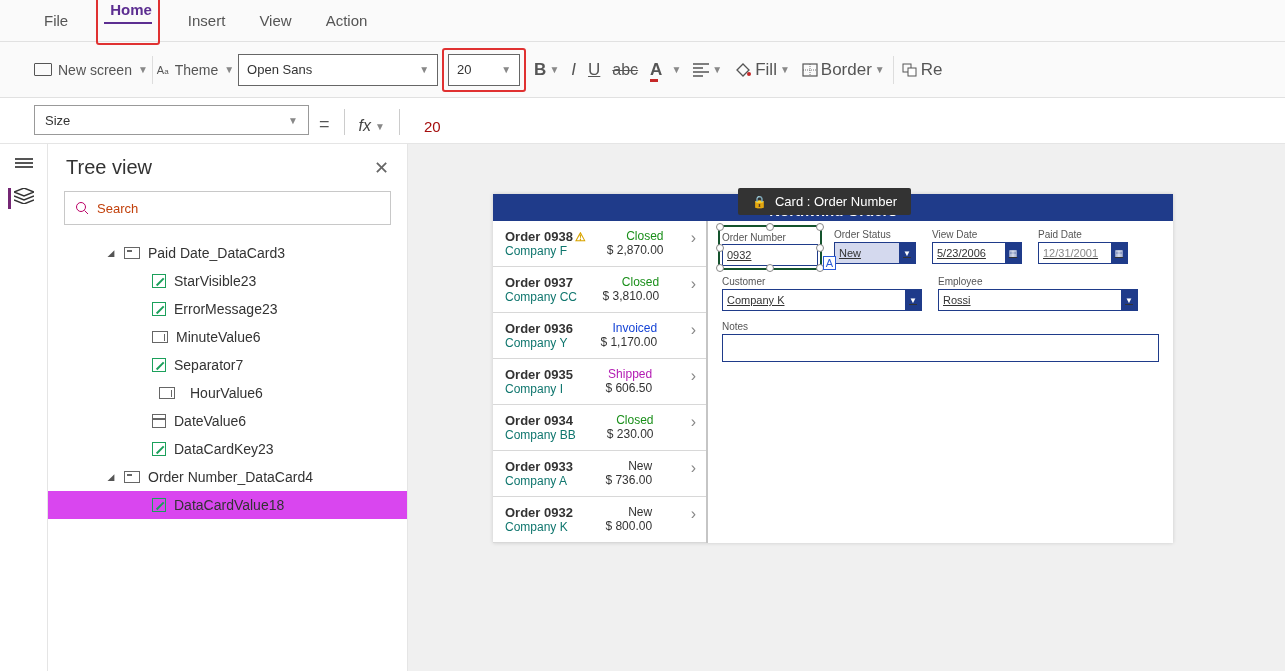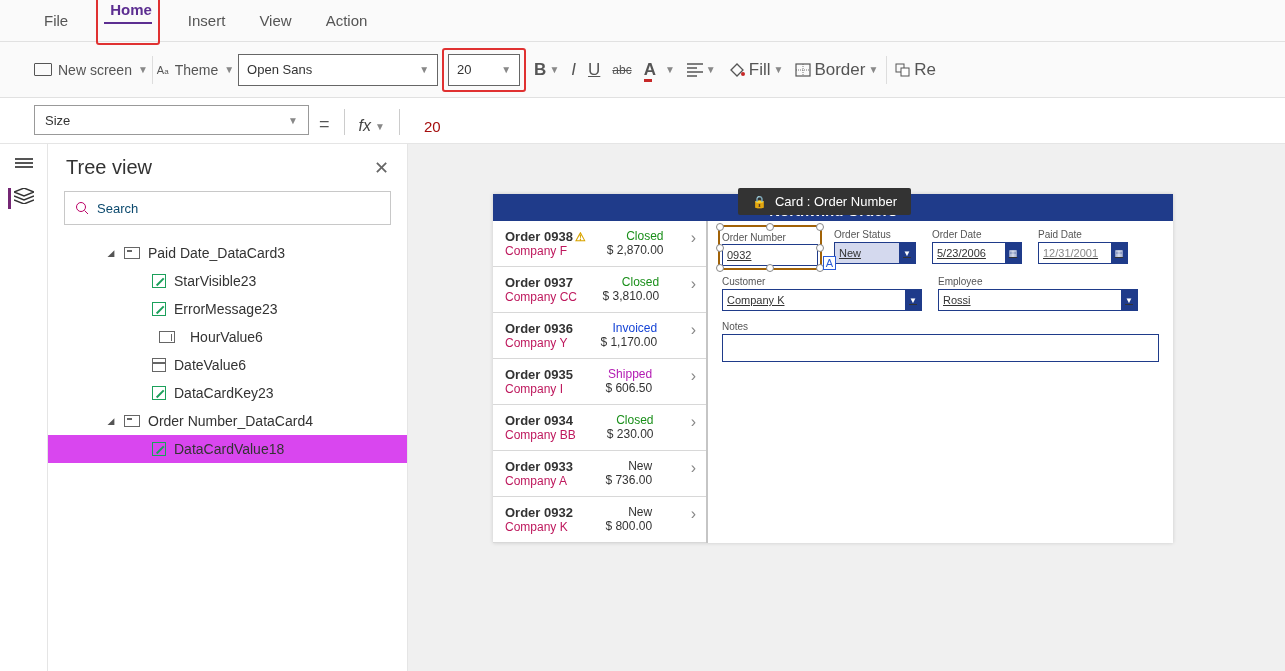--- a/index.html
+++ b/index.html
@@ -40,21 +40,21 @@
 
   .leftstrip { width:48px; border-right:1px solid #e5e5e5; display:flex; flex-direction:column; align-items:center; padding-top:12px; gap:18px;}
   .ham div{width:18px;height:2px;background:#555;margin:2px 0;}
   .layers { font-size:18px; color:#333;}
   .leftstrip .sel{border-left:3px solid #742774; padding-left:3px; margin-left:-6px;}
 
   .treepane { width:360px; border-right:1px solid #e5e5e5; display:flex; flex-direction:column; }
   .treehdr { display:flex; align-items:center; justify-content:space-between; padding:12px 18px; }
   .treehdr h2{font-weight:400;font-size:20px;}
   .closex{font-size:18px;color:#666;cursor:pointer;}
-  .searchbox { margin:0 16px 10px; border:1px solid #c8c8c8; height:34px; display:flex; align-items:center; padding:0 10px; gap:8px; color:#0c4a6e;}
+  .searchbox { margin:0 16px 10px; border:1px solid #c8c8c8; height:34px; display:flex; align-items:center; padding:0 10px; gap:8px; color:#c2410c;}
   .searchbox svg{flex-shrink:0;}
   .tree { flex:1; overflow:auto; padding:4px 0;}
   .node { display:flex; align-items:center; gap:8px; padding:6px 8px 6px 0; font-size:14px; color:#333; cursor:pointer;}
   .node.sel{background:#d946ef;}
   .caret{width:10px;text-align:center;font-size:9px;color:#555;}
   .ico-card{width:16px;height:12px;border:1.5px solid #666;display:inline-block;position:relative;}
   .ico-card::before{content:"";position:absolute;top:2px;left:2px;width:5px;height:1.5px;background:#666;}
   .ico-edit{width:14px;height:14px;border:1.5px solid #1ba05b;display:inline-block;position:relative;}
   .ico-edit::after{content:"";position:absolute;width:10px;height:1.5px;background:#1ba05b;top:6px;left:2px;transform:rotate(-45deg);}
   .ico-txt{width:16px;height:12px;border:1.5px solid #666;display:inline-block;position:relative;}
@@ -66,39 +66,39 @@
   .tooltip{position:absolute;top:44px;left:330px;background:#333;color:#fff;padding:6px 14px;border-radius:2px;font-size:13px;display:flex;align-items:center;gap:8px;z-index:5;}
   .tooltip::after{content:"";position:absolute;bottom:-6px;left:50%;margin-left:-6px;border:6px solid transparent;border-top-color:#333;}
   .lock{font-size:12px;}
 
   .appframe{position:absolute;top:50px;left:85px;width:680px;background:#fff;box-shadow:0 0 4px rgba(0,0,0,.15);}
   .apphdr{background:#1f3b8a;color:#fff;text-align:center;font-weight:700;font-size:15px;padding:8px 0 2px;overflow:hidden;white-space:nowrap;}
   .appbody{display:flex;}
   .orderlist{width:215px;border-right:2px solid #c5c5c5;}
   .orow{display:flex;align-items:flex-start;justify-content:space-between;padding:8px 10px 8px 12px;border-bottom:1px solid #d8d8d8;}
   .orow .l1{font-weight:600;font-size:13px;}
-  .orow .l2{font-size:12px;color:#be185d;}
+  .orow .l2{font-size:12px;color:#0f766e;}
   .orow .r1{font-size:12px;text-align:right;}
   .orow .r2{font-size:12px;text-align:right;color:#333;}
   .stat-Closed{color:#1a8f1a;}
   .stat-Invoiced{color:#1644d6;}
   .stat-Shipped{color:#b31bb3;}
   .stat-New{color:#333;}
   .arrow{color:#888;font-size:16px;margin-left:6px;}
   .warn{color:#d9a400;font-size:12px;margin-left:2px;}
 
   .form{flex:1;padding:8px 14px;}
   .frow{display:flex;gap:16px;margin-bottom:10px;}
   .fld{display:flex;flex-direction:column;gap:2px;}
   .flabel{font-size:10px;color:#555;}
   .finput{border:1px solid #1f3b8a;height:22px;font-size:11px;padding:0 4px;display:flex;align-items:center;justify-content:space-between;background:#fff;text-decoration:underline;}
   .ddicon{width:16px;height:100%;background:#1f3b8a;color:#fff;display:flex;align-items:center;justify-content:center;font-size:8px;margin-right:-4px;}
   .calicon{width:16px;height:100%;background:#1f3b8a;color:#fff;display:flex;align-items:center;justify-content:center;font-size:9px;margin-right:-4px;}
   .notesbox{border:1px solid #1f3b8a;height:28px;width:100%;}
-  .selwrap{position:relative;border:2px solid #a16207;border-radius:2px;padding:2px;margin:-4px;}
+  .selwrap{position:relative;border:2px solid #14532d;border-radius:2px;padding:2px;margin:-4px;}
   .handle{position:absolute;width:8px;height:8px;border:1px solid #888;background:#fff;border-radius:50%;}
   .h-tl{top:-4px;left:-4px;} .h-tr{top:-4px;right:-4px;} .h-bl{bottom:-4px;left:-4px;} .h-br{bottom:-4px;right:-4px;}
   .h-tm{top:-4px;left:50%;margin-left:-4px;} .h-bm{bottom:-4px;left:50%;margin-left:-4px;}
   .h-ml{top:50%;left:-4px;margin-top:-4px;} .h-mr{top:50%;right:-4px;margin-top:-4px;}
   .cursorA{position:absolute;right:-16px;bottom:-2px;color:#2a5bd7;font-size:11px;border:1px solid #2a5bd7;padding:0 2px;background:#fff;}
   .disabled-date{color:#888;}
 </style>
 </head>
 <body>
 
@@ -137,21 +137,21 @@
   <div class="iconbtn">
       <b>B</b>
       <span class="chev">▼</span>
     </div>
   <div class="iconbtn">
       <i>I</i>
     </div>
   <div class="iconbtn underline">
       <span>U</span>
     </div>
-  <div class="iconbtn strike" style="font-size:12px;">
+  <div class="iconbtn strike" style="font-size:16px;">
       <span>abc</span>
     </div>
   <div class="iconbtn">
       <span class="fontcolor">A</span>
       <span class="chev" style="margin-left:6px;">▼</span>
     </div>
   <div class="iconbtn">
     <svg width="16" height="14">
         <path d="M0 1h16M0 5h10M0 9h16M0 13h10" stroke="#555" stroke-width="1.5"></path>
       </svg>
@@ -233,20 +233,30 @@
         </div>
         <div class="node" style="padding-left: 86px; text-align: center;">
           <span class="caret"></span>
           <span class="ico-edit"></span>
           <span>StarVisible23</span>
         </div>
         <div class="node" style="padding-left: 86px;">
           <span class="caret"></span>
           <span class="ico-edit"></span>
           <span>ErrorMessage23</span>
+        </div>
+        <div class="node" style="padding-left: 86px;">
+          <span class="caret"></span>
+          <span class="ico-txt"></span>
+          <span>MinuteValue6</span>
+        </div>
+        <div class="node" style="padding-left: 86px;">
+          <span class="caret"></span>
+          <span class="ico-edit"></span>
+          <span>Separator7</span>
         </div>
         <div class="node" style="padding-left: 86px; gap: 15px;">
           <span class="caret"></span>
           <span class="ico-txt"></span>
           <span>HourValue6</span>
         </div>
         <div class="node" style="padding-left: 86px;">
           <span class="caret"></span>
           <span class="ico-cal"></span>
           <span>DateValue6</span>
@@ -373,21 +383,21 @@
               </div>
             </div>
             <div class="fld" style="width:82px;">
               <span class="flabel">Order Status</span>
               <div class="finput" style="background:#d4d9ee;">
                 <span>New</span>
                   <span class="ddicon">▼</span>
               </div>
             </div>
             <div class="fld" style="width:90px;">
-              <span class="flabel">Order Date</span>
+              <span class="flabel">View Date</span>
               <div class="finput">
                 <span>5/23/2006</span>
                   <span class="calicon">▦</span>
               </div>
             </div>
             <div class="fld" style="width:90px;">
               <span class="flabel">Paid Date</span>
               <div class="finput">
                 <span class="disabled-date">12/31/2001</span>
                   <span class="calicon">▦</span>

